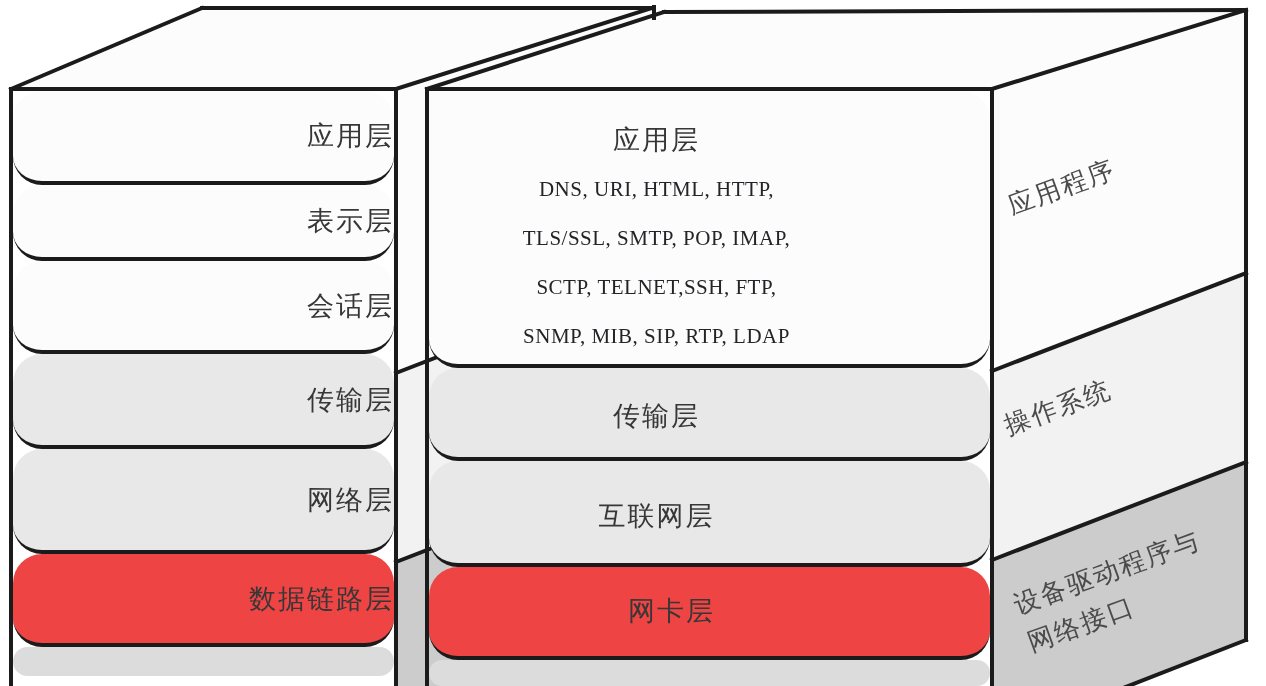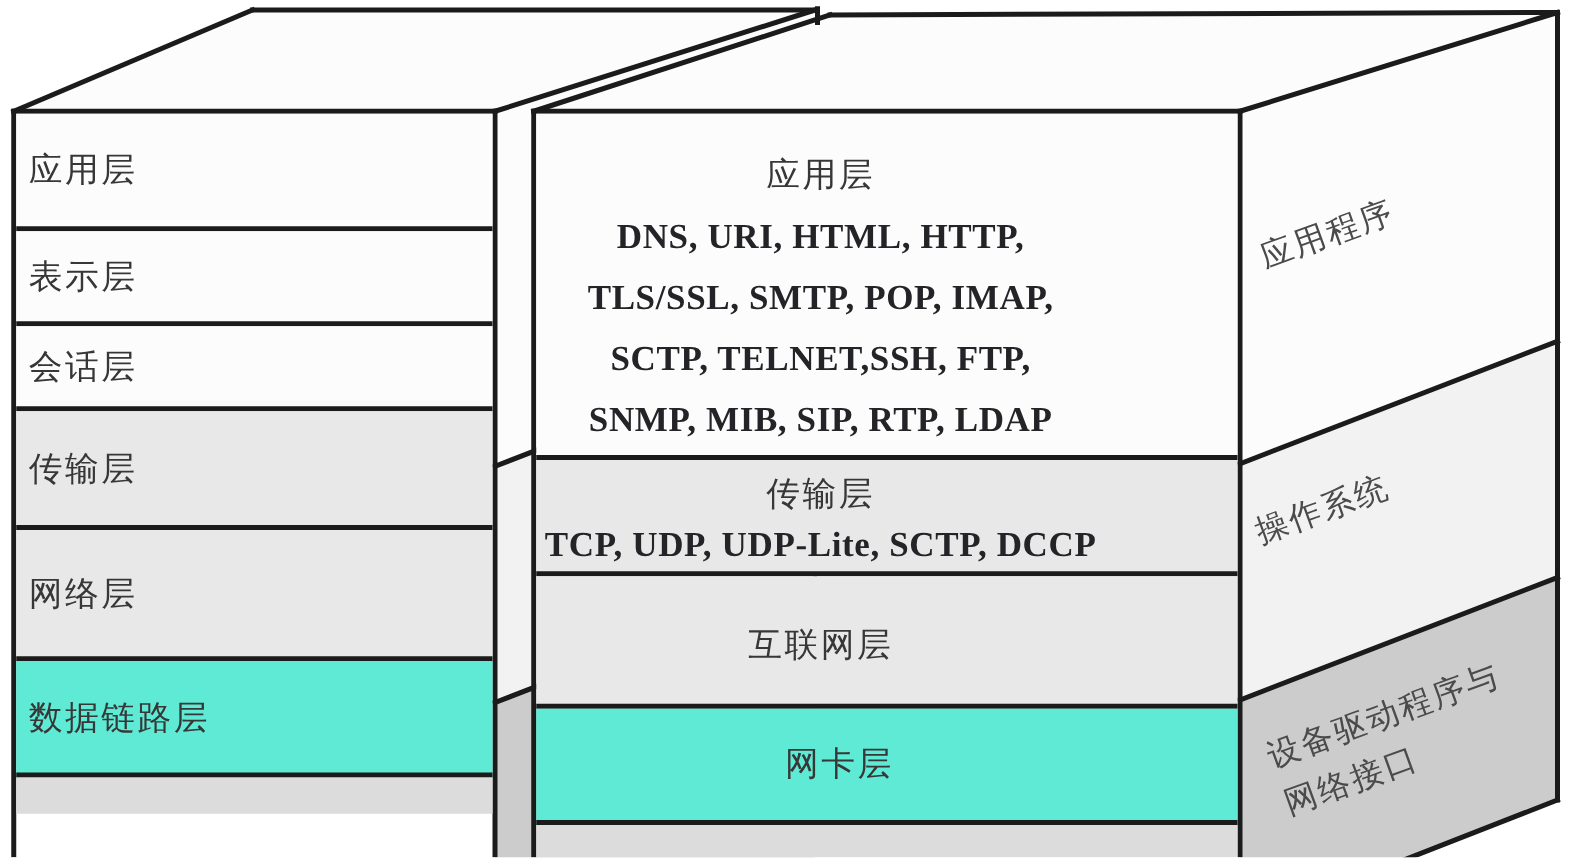--- a/index.html
+++ b/index.html
@@ -18,41 +18,42 @@
     box-sizing:border-box;
     border:4px solid #1b1b1b;
     border-bottom:none;
     display:flex;flex-direction:column;
   }
   .stack-left{left:9px;top:87px;width:389px;height:599px;}
   .stack-right{left:425px;top:87px;width:569px;height:599px;}
   .row{
     box-sizing:border-box;
     border-bottom:4px solid #1b1b1b;
-    display:flex;align-items:center;justify-content:flex-start;
+    display:flex;align-items:center;justify-content:flex-end;
     overflow:hidden;
+    border-radius:29px;
   }
   .row:last-child{border-bottom:none;}
   .tone-white{background:#fcfcfc;}
   .tone-light{background:#e8e8e8;}
-  .tone-mid{background:#5eead4;font-family:Liberation Serif, serif;}
+  .tone-mid{background:#ef4444;font-family:Liberation Serif, serif;}
   .tone-cut{background:#dcdcdc;}
 
   .cn-label{
     font-size:27px;color:#373737;letter-spacing:2px;
   }
   .stack-left .row{padding-left:10px;}
 
   
   .block{
     width:100%;box-sizing:border-box;text-align:center;
   }
   .app-block{padding:21px 110px 0 4px;}
   .app-block .bline{line-height:49px;white-space:nowrap;}
-  .proto{font-size:28px;color:#242428;letter-spacing:0.5px;font-weight:bold;}
+  .proto{font-size:21px;color:#242428;letter-spacing:0.5px;}
   .mid-block{padding:7px 110px 0 4px;}
   .mid-block .bline{line-height:42px;white-space:nowrap;}
   .nic-block{padding:0 114px 0 4px;margin-left:34px;}
 
   
   .side-label{
     position:absolute;
     font-size:26px;color:#4b4b4b;letter-spacing:2px;
     transform:rotate(-20deg);
     transform-origin:center center;
@@ -98,21 +99,21 @@
     </g>
   </svg>
 
   <div class="stack stack-left">
     <div class="row tone-white" style="height:94px">
       <span class="cn-label">应用层</span>
     </div>
     <div class="row tone-white" style="height:76px">
       <span class="cn-label">表示层</span>
     </div>
-    <div class="row tone-white" style="height:68px">
+    <div class="row tone-white" style="height:93px">
       <span class="cn-label">会话层</span>
     </div>
     <div class="row tone-light" style="height:95px">
       <span class="cn-label">传输层</span>
     </div>
     <div class="row tone-light" style="height:105px">
       <span class="cn-label">网络层</span>
     </div>
     <div class="row tone-mid" style="height:93px">
       <span class="cn-label">数据链路层</span>
@@ -128,21 +129,20 @@
         <div class="bline cn-label">应用层</div>
         <div class="bline proto">DNS, URI, HTML, HTTP,</div>
         <div class="bline proto">TLS/SSL, SMTP, POP, IMAP,</div>
         <div class="bline proto">SCTP, TELNET,SSH, FTP,</div>
         <div class="bline proto">SNMP, MIB, SIP, RTP, LDAP</div>
       </div>
     </div>
     <div class="row tone-light" style="height:95px">
       <div class="block mid-block">
         <div class="bline cn-label">传输层</div>
-        <div class="bline proto">TCP, UDP, UDP-Lite, SCTP, DCCP</div>
       </div>
     </div>
     <div class="row tone-light" style="height:108px">
       <div class="block mid-block">
         <div class="bline cn-label">互联网层</div>
       </div>
     </div>
     <div class="row tone-mid" style="height:95px">
       <div class="block nic-block">
         <span class="cn-label">网卡层</span>

